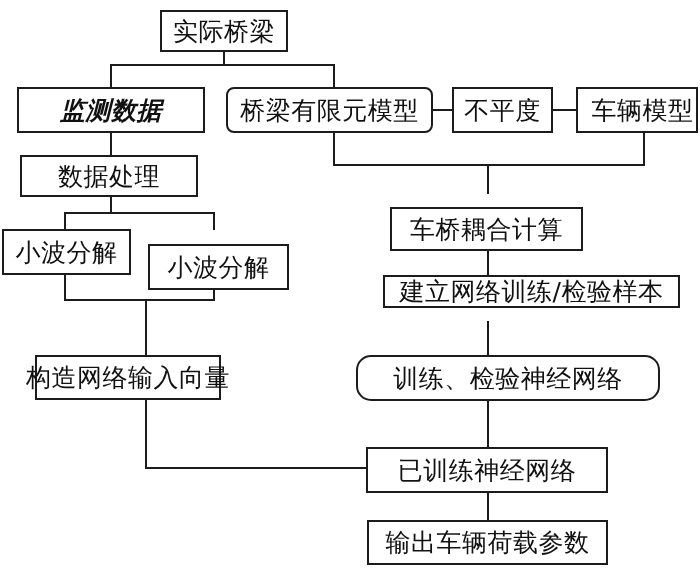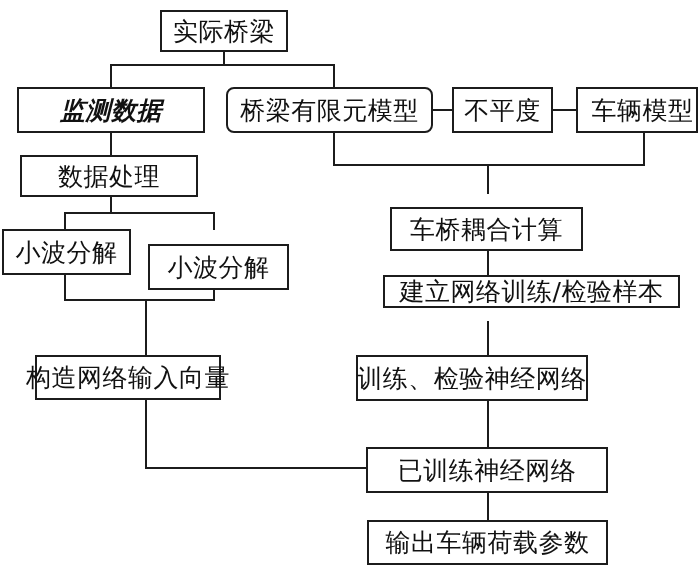--- a/index.html
+++ b/index.html
@@ -79,17 +79,17 @@
       <div class="node bold" style="left: 17px; top: 87px; width: 188px; height: 46px; border-color: rgb(28, 28, 28); font-style: italic;">监测数据</div>
       <div class="node" style="left: 226px; top: 87px; width: 207px; height: 46px; border-color: rgb(28, 28, 28); border-radius: 8px;">桥梁有限元模型</div>
       <div class="node" style="left: 452px; top: 87px; width: 101px; height: 46px; border-color: rgb(28, 28, 28);">不平度</div>
       <div class="node" style="left: 576px; top: 87px; width: 122px; height: 46px; border-color: rgb(28, 28, 28); padding-left: 11px;">车辆模型</div>
       <div class="node" style="left: 20px; top: 155px; width: 178px; height: 42px; border-color: rgb(28, 28, 28);">数据处理</div>
       <div class="node" style="left: 2px; top: 229px; width: 129px; height: 46px; border-color: rgb(28, 28, 28);">小波分解</div>
       <div class="node" style="left: 148px; top: 244px; width: 141px; height: 46px; border-color: rgb(28, 28, 28);">小波分解</div>
       <div class="node" style="left: 390px; top: 207px; width: 193px; height: 44px; border-color: rgb(28, 28, 28);">车桥耦合计算</div>
       <div class="node" style="left: 340px; top: 275px; width: 297px; height: 33px; border-color: rgb(28, 28, 28); margin-left: 43px;">建立网络训练/检验样本</div>
       <div class="node" style="left: 35px; top: 355px; width: 186px; height: 45px; border-color: rgb(28, 28, 28);">构造网络输入向量</div>
-      <div class="node" style="left: 356px; top: 355px; width: 232px; height: 46px; border-color: rgb(28, 28, 28);">训练、检验神经网络</div>
+      <div class="node" style="left: 356px; top: 355px; width: 304px; height: 46px; border-color: rgb(28, 28, 28); border-radius: 15px;">训练、检验神经网络</div>
       <div class="node" style="left: 366px; top: 447px; width: 242px; height: 46px; border-color: rgb(28, 28, 28);">已训练神经网络</div>
       <div class="node" style="left: 367px; top: 520px; width: 241px; height: 45px; border-color: rgb(28, 28, 28);">输出车辆荷载参数</div>
     </div>
 </div>
 
 </body></html>

